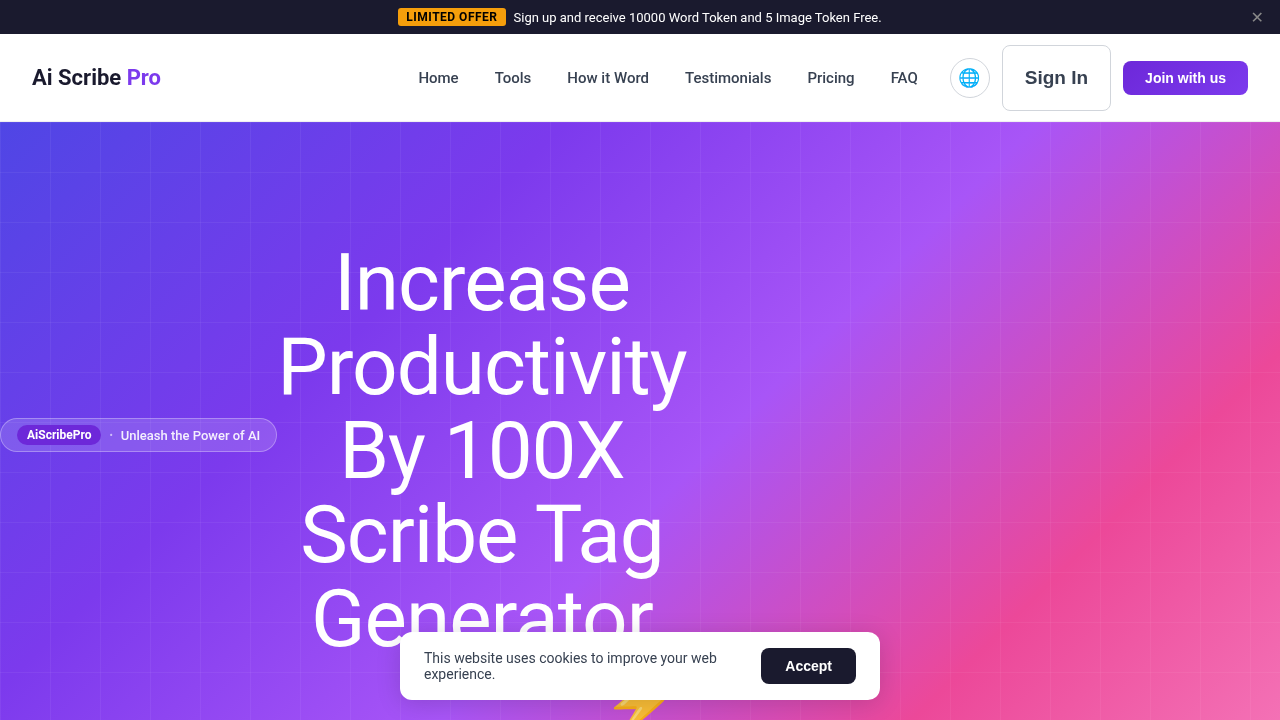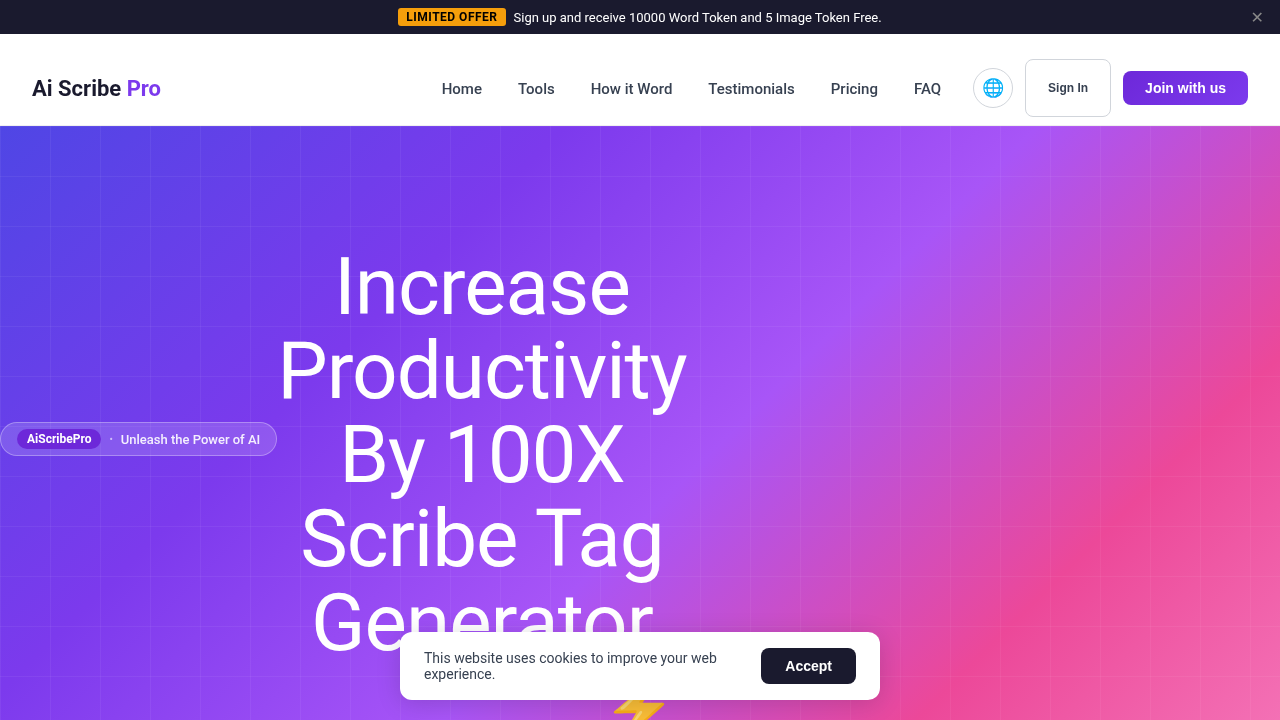--- a/index.html
+++ b/index.html
@@ -49,25 +49,24 @@
       cursor: pointer;
       font-size: 16px;
     }
 
     
     .navbar {
       background-color: #ffffff;
       display: flex;
       align-items: center;
       padding: 0 32px;
-      height: 75px;
+      height: 88px;
       border-bottom: 1px solid #f0f0f0;
       position: relative;
       z-index: 10;
-      margin-top: 17px;
     }
 
     .logo {
       font-size: 22px;
       font-weight: 700;
       color: #1a1a2e;
       margin-right: auto;
       white-space: nowrap;
     }
 
@@ -109,21 +108,21 @@
       color: #374151;
       font-size: 18px;
     }
 
     .sign-in-btn {
       padding: 21px 22px;
       border: 1.5px solid #d1d5db;
       border-radius: 8px;
       background: none;
       cursor: pointer;
-      font-size: 12px;
+      font-size: 19px;
       font-weight: 600;
       color: #374151;
     }
 
     .join-btn {
       padding: 9px 22px;
       border-radius: 8px;
       background: linear-gradient(135deg, #6d28d9, #7c3aed);
       border: none;
       cursor: pointer;

